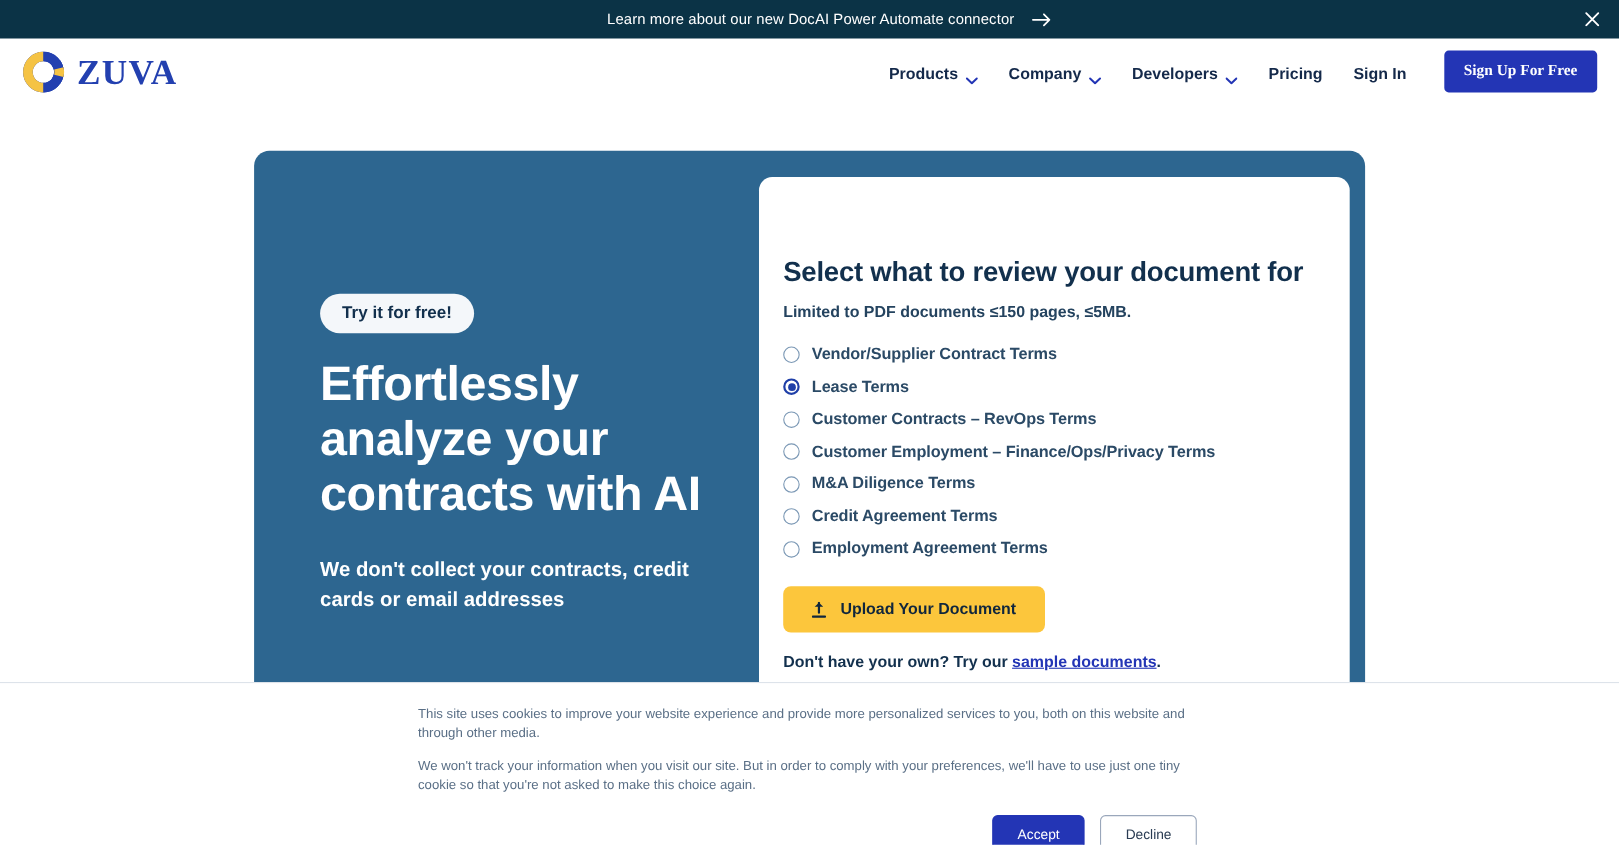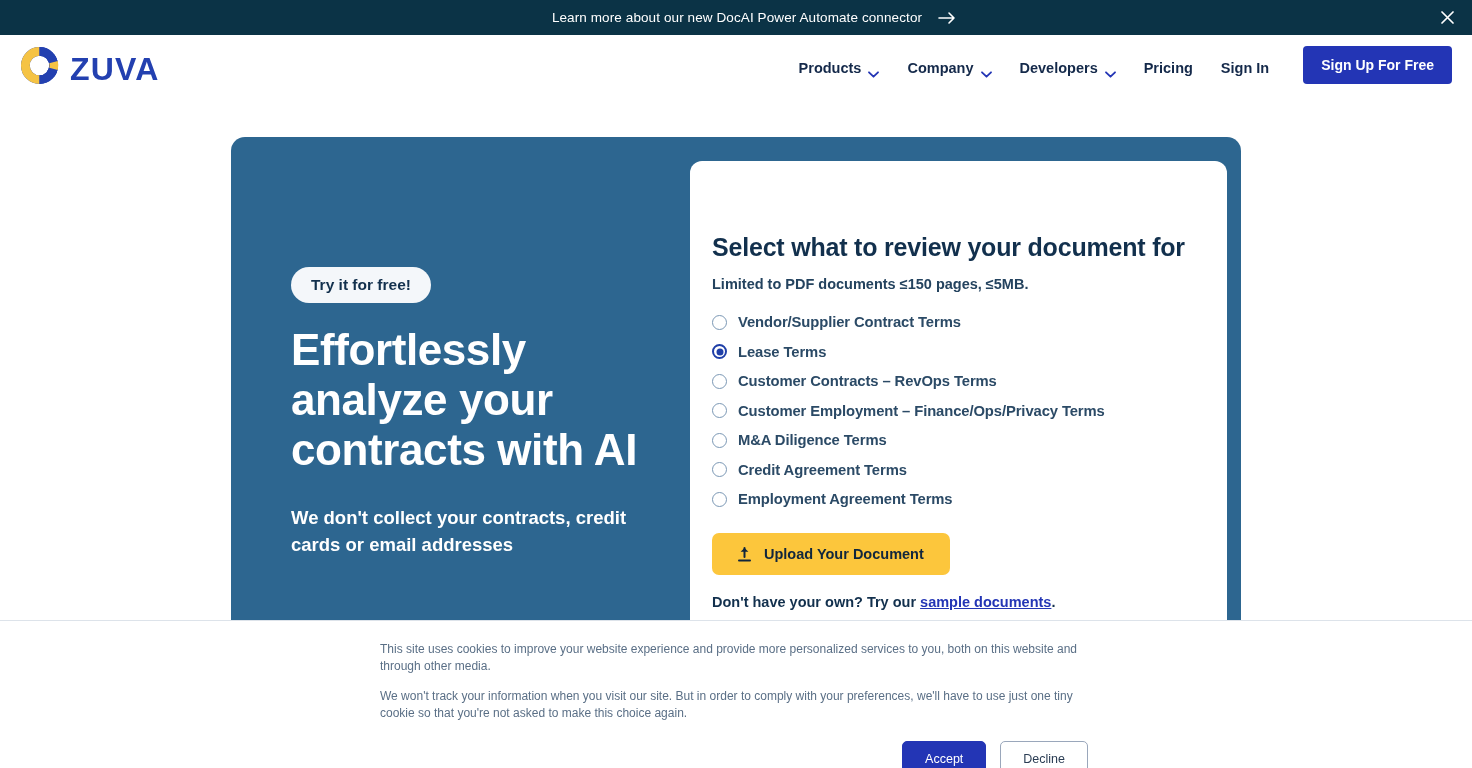--- a/index.html
+++ b/index.html
@@ -58,23 +58,24 @@
   
   .header {
     height: 60px;
     background: #ffffff;
     display: flex;
     align-items: center;
     padding: 0 20px 0 20px;
   }
   .logo {
     display: flex;
-    align-items: flex-end;
+    align-items: center;
     gap: 11px;
     cursor: pointer;
+    font-family: Liberation Serif, serif;
   }
   .logo-mark { width: 39px; height: 39px; display: block; }
   .logo-word {
     font-size: 32px;
     font-weight: bold;
     color: #2340b0;
     letter-spacing: 1.2px;
     line-height: 1;
   }
 
@@ -99,21 +100,21 @@
   .btn-signup {
     margin-left: 20px;
     background: #2335b5;
     color: #ffffff;
     font-size: 14px;
     font-weight: bold;
     border: none;
     border-radius: 4px;
     padding: 11px 18px;
     cursor: pointer;
-    font-family: Liberation Sans, sans-serif;
+    font-family: Liberation Serif, serif;
     white-space: nowrap;
   }
 
   
   .hero-wrap {
     padding: 42px 0 0 0;
     display: flex;
     justify-content: center;
   }
   .hero {

